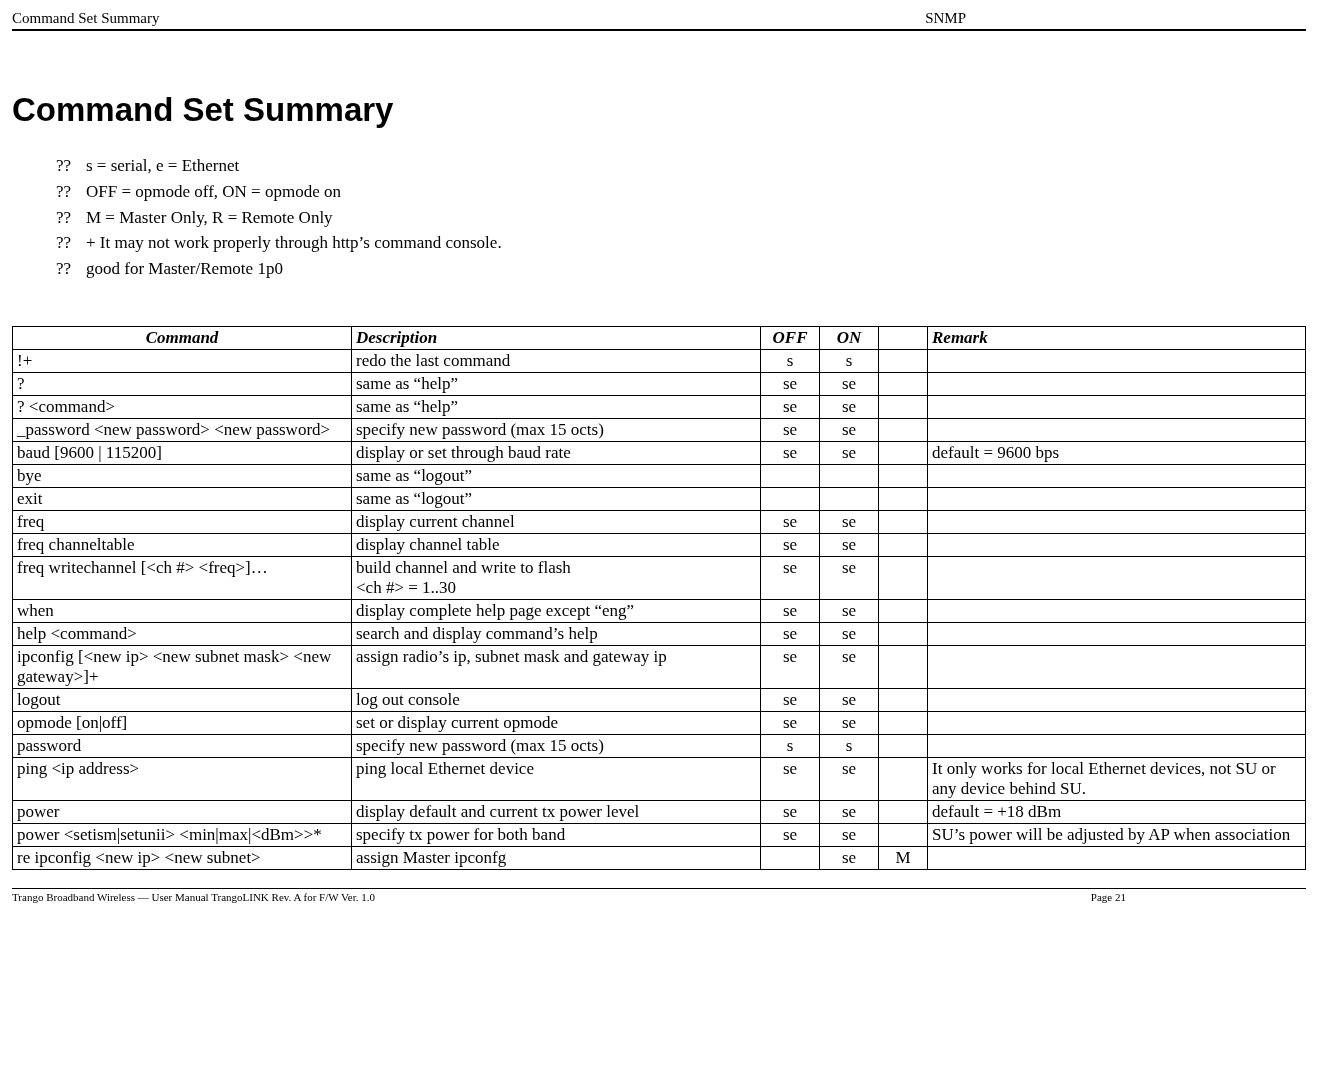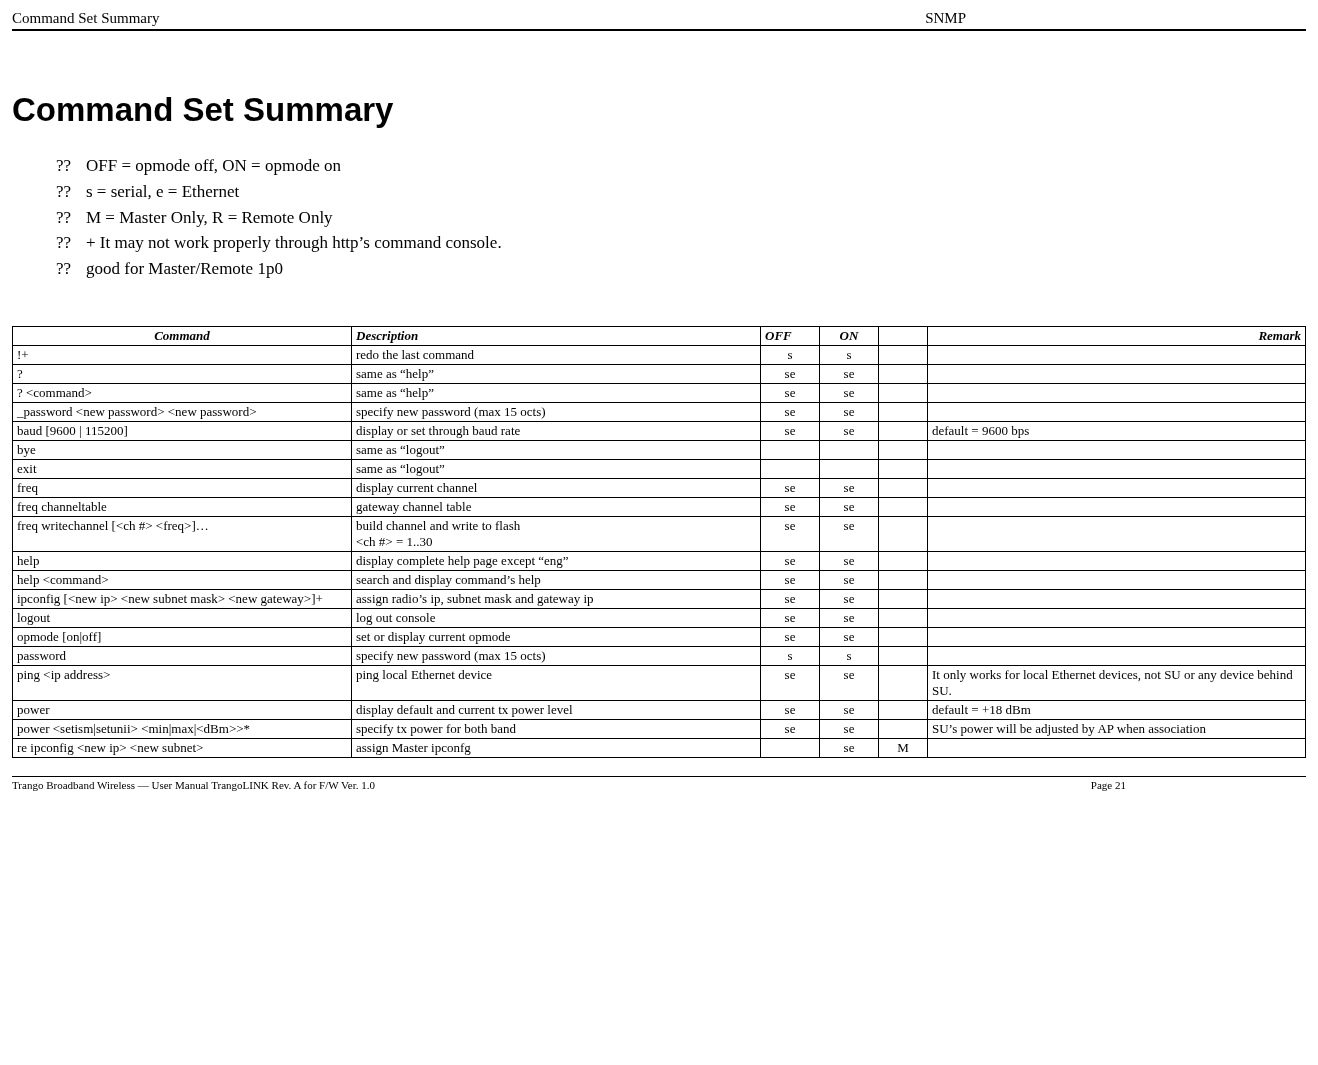--- a/index.html
+++ b/index.html
@@ -38,38 +38,38 @@
     padding: 1px 0;
   }
   ul.notes li::before {
     content: "??";
     display: inline-block;
     width: 30px;
   }
   table.cmd {
     width: 100%;
     border-collapse: collapse;
-    font-size: 13px;
+    font-size: 17px;
   }
   table.cmd th, table.cmd td {
     border: 1px solid #000;
     padding: 1px 4px;
     vertical-align: top;
     text-align: left;
   }
   table.cmd th {
     font-style: italic;
     font-weight: bold;
   }
   table.cmd th.c-cmd { width: 330px; text-align: center; }
   table.cmd th.c-desc { width: 400px; }
-  table.cmd th.c-off { width: 50px; text-align: left; }
+  table.cmd th.c-off { width: 50px; text-align: center; }
   table.cmd th.c-on  { width: 50px; text-align: center; font-family: Liberation Serif, serif; }
   table.cmd th.c-mr  { width: 40px; }
-  table.cmd th.c-rem { text-align: right; font-family: Liberation Serif, serif; }
+  table.cmd th.c-rem { text-align: left; font-family: Liberation Serif, serif; }
 
   table.cmd td.off, table.cmd td.on, table.cmd td.mr {
     text-align: center;
   }
   .footer-row {
     border-top: 1px solid #000;
     margin-top: 18px;
     display: flex;
     justify-content: space-between;
     font-size: 11px;
@@ -83,22 +83,22 @@
 <div class="page">
 
   <div class="header-row">
     <span>Command Set Summary</span>
     <span class="header-right">SNMP</span>
   </div>
 
   <h1 class="title">Command Set Summary</h1>
 
   <ul class="notes">
+    <li>s = serial, e = Ethernet</li>
     <li>OFF = opmode off, ON = opmode on</li>
-    <li>s = serial, e = Ethernet</li>
     <li>M = Master Only, R = Remote Only</li>
     <li>+ It may not work properly through http’s command console.</li>
     <li>good for Master/Remote 1p0</li>
   </ul>
 
   <table class="cmd">
     <thead>
       <tr>
         <th class="c-cmd">Command</th>
         <th class="c-desc">Description</th>
@@ -168,36 +168,36 @@
         <tr>
           <td>freq</td>
           <td>display current channel</td>
           <td class="off">se</td>
           <td class="on">se</td>
           <td class="mr"></td>
           <td></td>
         </tr>
         <tr>
           <td>freq channeltable</td>
-          <td>gateway channel table</td>
+          <td>display channel table</td>
           <td class="off">se</td>
           <td class="on">se</td>
           <td class="mr"></td>
           <td></td>
         </tr>
         <tr>
           <td>freq writechannel [&lt;ch #&gt; &lt;freq&gt;]…</td>
           <td>build channel and write to flash<br>&lt;ch #&gt; = 1..30</td>
           <td class="off">se</td>
           <td class="on">se</td>
           <td class="mr"></td>
           <td></td>
         </tr>
         <tr>
-          <td>help</td>
+          <td>when</td>
           <td>display complete help page except “eng”</td>
           <td class="off">se</td>
           <td class="on">se</td>
           <td class="mr"></td>
           <td></td>
         </tr>
         <tr>
           <td>help &lt;command&gt;</td>
           <td>search and display command’s help</td>
           <td class="off">se</td>

